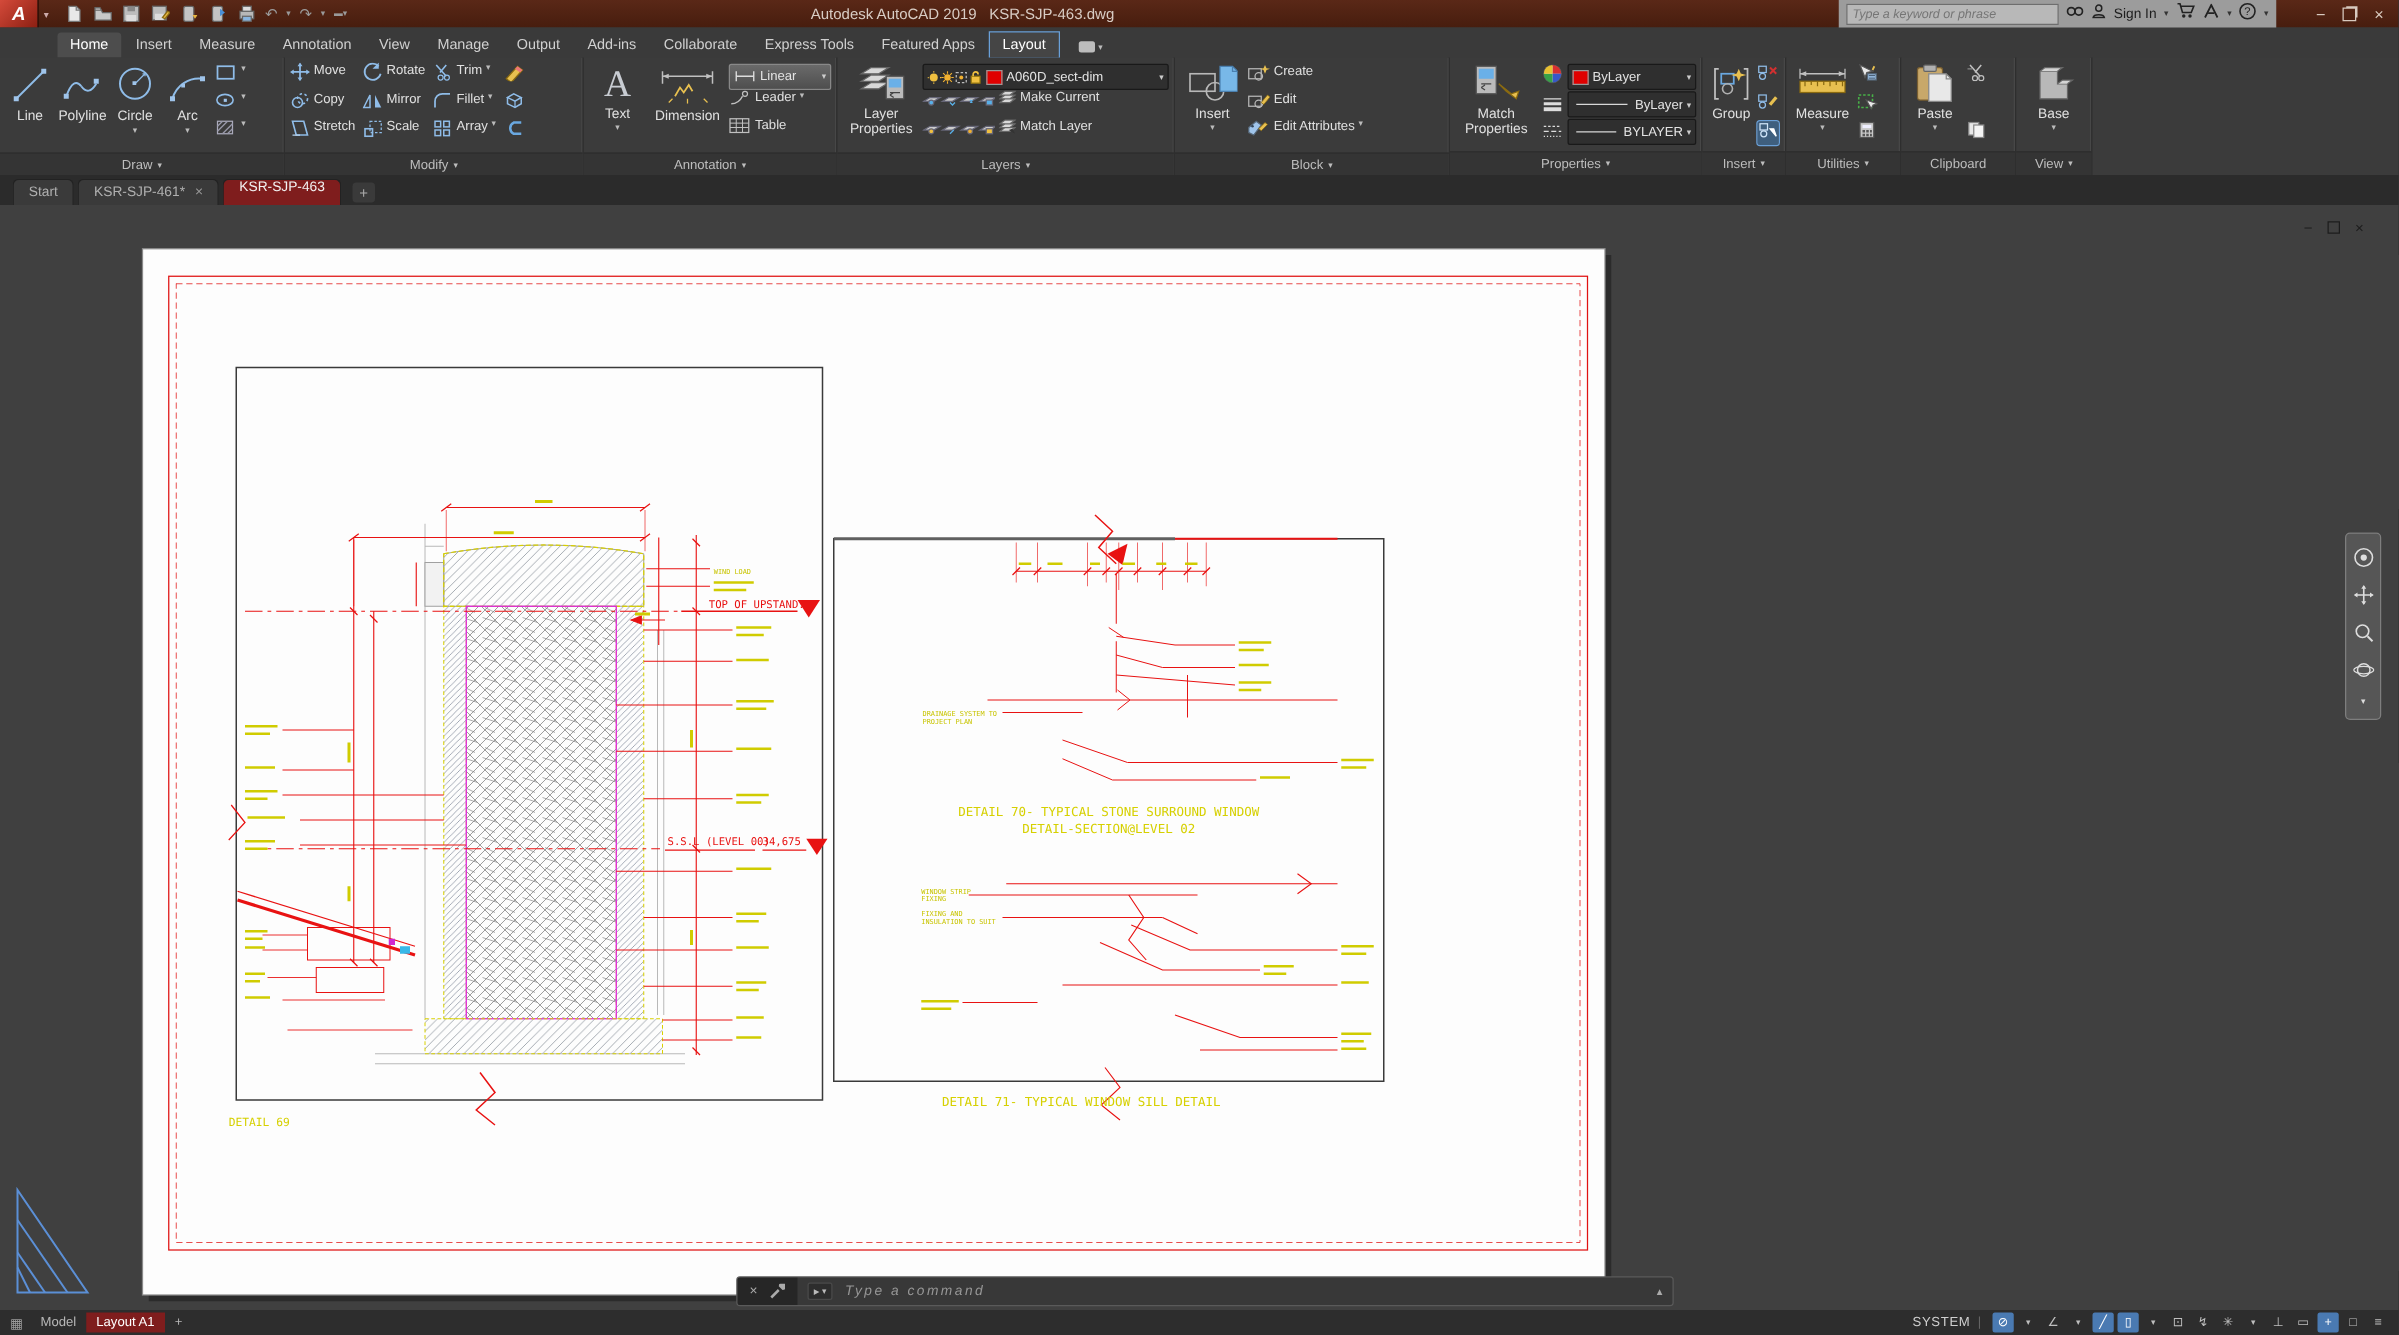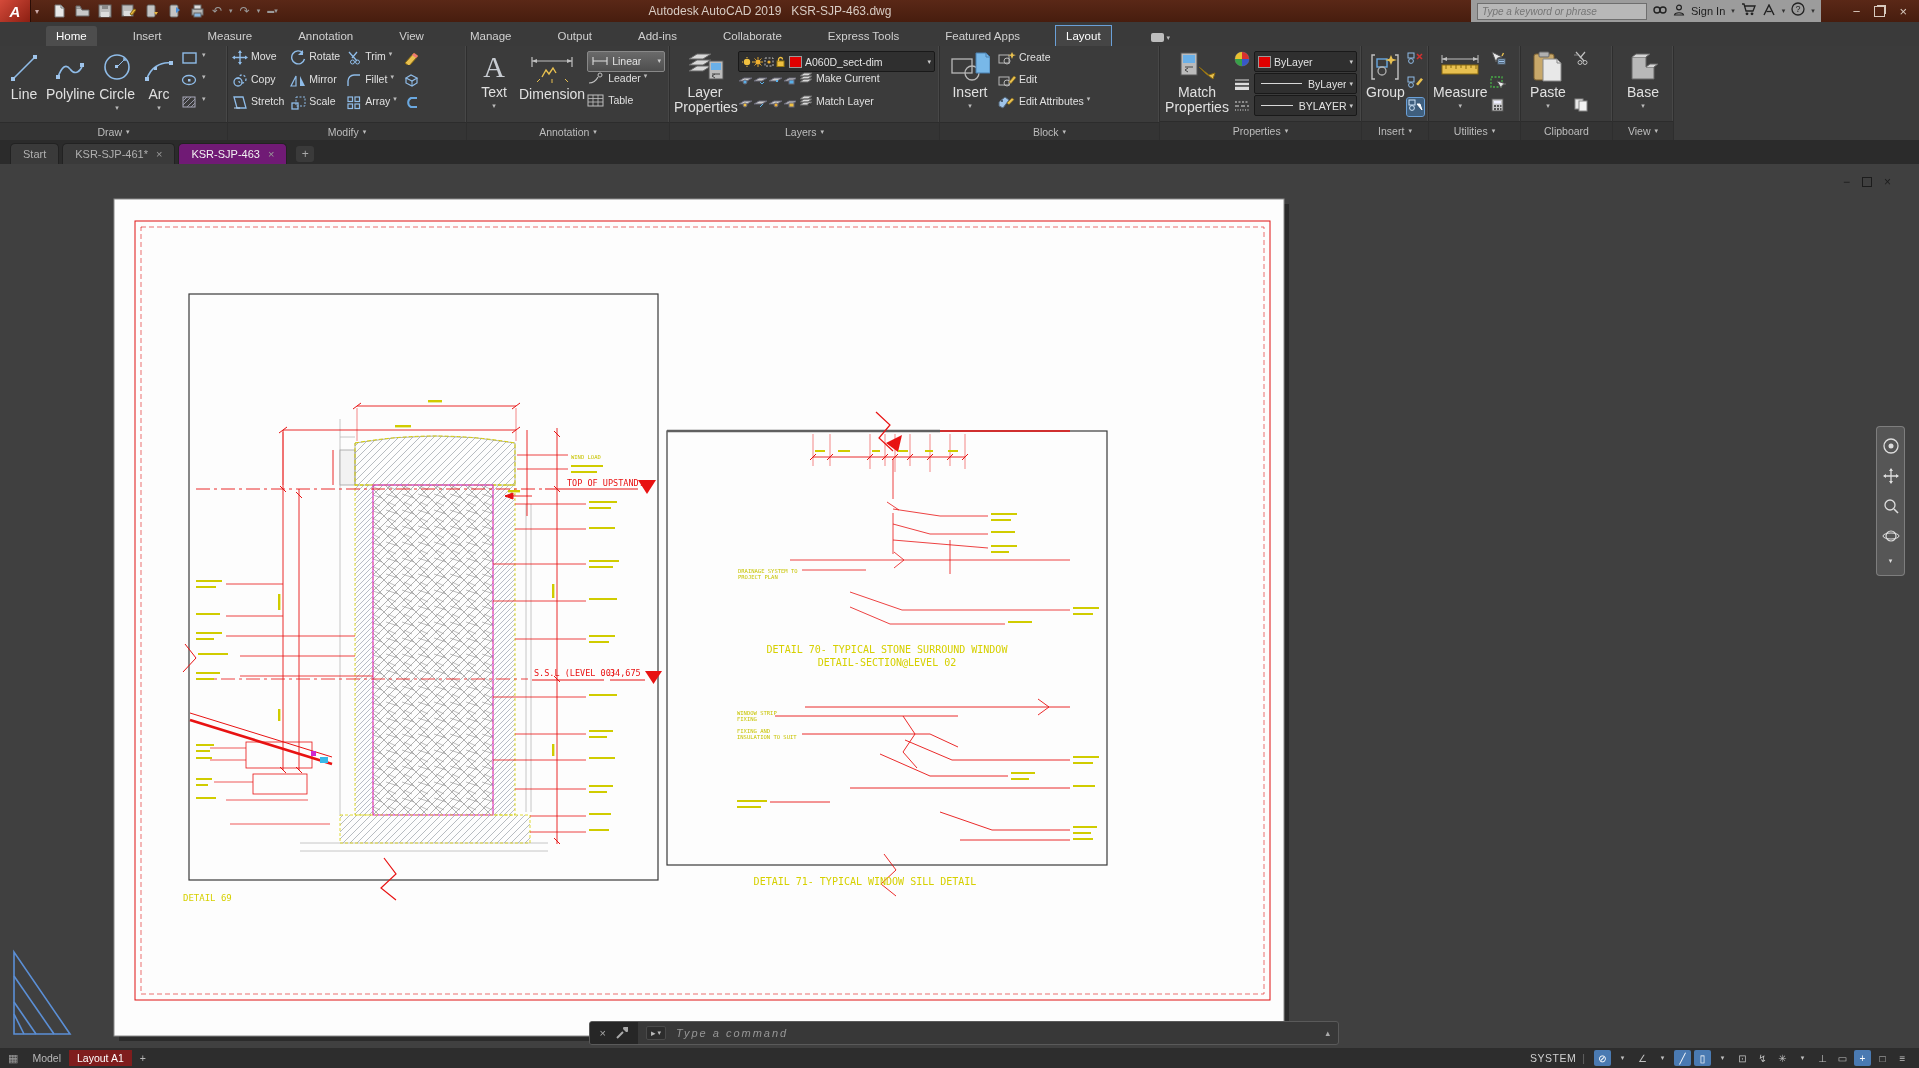--- a/index.html
+++ b/index.html
@@ -24,39 +24,39 @@
     border-radius:2px;padding:12px 6px;gap:6px;}
   .search-box{width:160px;height:15px;background:#b8b8b8;border:1px solid #6e6e6e;
     font-style:italic;font-size:10px;color:#3c3c3c;padding:0 4px;font-family:"Liberation Sans",sans-serif;}
   .signin{color:#1d1d1d;font-size:11px;}
   .sdd{color:#333;font-size:7px;}
   .winbtns{display:flex;align-items:center;gap:14px;margin:0 8px 0 26px;}
   .winbtn{color:#d8cabf;font-size:13px;line-height:1;}
   .restore-box{width:9px;height:9px;border:1px solid #d8cabf;box-shadow:2px -2px 0 -1px #d8cabf;}
   
   .ribbon-tabs{position:absolute;left:0;top:22px;width:100%;height:24px;background:#3a3a3a;
-    display:flex;align-items:flex-end;padding-left:46px;box-sizing:border-box;gap:24px;}
+    display:flex;align-items:flex-end;padding-left:46px;box-sizing:border-box;}
   .rtab{padding:4px 10px;font-size:11.5px;color:#d0d0d0;margin-right:2px;}
   .rtab.active{background:#4d4d4d;color:#fff;border-radius:3px 3px 0 0;}
   .rtab.selected{background:#454545;outline:1px solid #6aa0d8;color:#fff;}
   .panel-toggle{margin-left:14px;margin-bottom:4px;display:flex;align-items:center;gap:3px;}
   .panel-toggle .sq{width:13px;height:9px;background:#bdbdbd;border-radius:2px;}
   .panel-toggle .dd{font-size:7px;color:#bbb;}
   
   .ribbon{position:absolute;left:0;top:46px;width:100%;height:94px;background:#3b3b3b;
     display:flex;border-bottom:1px solid #2c2c2c;}
   .panel{position:relative;height:94px;border-right:1px solid #2e2e2e;box-shadow:inset -1px 0 0 #474747;
     box-sizing:border-box;display:flex;flex-direction:column;}
   .panel-content{height:76px;display:flex;align-items:stretch;padding:2px 4px;box-sizing:border-box;gap:2px;}
   .panel-label{height:18px;background:#343434;border-top:1px solid #2c2c2c;display:flex;
     align-items:center;justify-content:center;gap:4px;font-size:10.5px;color:#bdbdbd;}
   .panel-label .dd{font-size:7px;}
   .bigbtn{display:flex;flex-direction:column;align-items:center;justify-content:flex-start;
     padding-top:3px;gap:2px;min-width:40px;}
-  .bigbtn .blabel{font-size:14px;color:#e0e0e0;line-height:1.1;text-align:center;}
+  .bigbtn .blabel{font-size:11px;color:#e0e0e0;line-height:1.1;text-align:center;}
   .bigbtn .dd{font-size:7px;color:#bbb;line-height:1;}
   .smallcol{display:flex;flex-direction:column;justify-content:space-between;padding:3px 0;}
   .srow{display:flex;align-items:flex-start;gap:3px;height:23px;}
   .srow .slabel{font-size:10.5px;color:#e0e0e0;white-space:nowrap;}
   .srow .dd{font-size:7px;color:#bbb;}
   .modgrid{display:flex;gap:6px;}
   .modcol{display:flex;flex-direction:column;justify-content:space-between;padding:2px 0;}
   .combo{display:flex;align-items:center;background:#2f2f2f;border:1px solid #191919;height:19px;
     border-radius:2px;padding:0 3px;gap:3px;}
   .combo .cname{font-size:10.5px;color:#e3e3e3;white-space:nowrap;overflow:hidden;}
@@ -64,21 +64,21 @@
   .combo.hl{background:linear-gradient(#6a6a6a,#4e4e4e);border-color:#888;}
   .swatch{width:11px;height:10px;background:#e00000;border:1px solid #999;}
   .ltline{flex:1;height:0;border-top:1.6px solid #d8d8d8;margin:0 3px;}
   .hlbox{background:#3f5f7e;outline:1px solid #6aa0d8;border-radius:2px;}
   
   .filetabs{position:absolute;left:0;top:140px;width:100%;height:24px;background:#2b2b2b;
     display:flex;align-items:flex-end;padding-left:10px;box-sizing:border-box;}
   .ftab{height:20px;display:flex;align-items:center;gap:8px;padding:0 12px;font-size:11px;
     color:#b0b0b0;background:#3a3a3a;border:1px solid #222;border-bottom:none;
     border-radius:5px 5px 0 0;margin-right:3px;}
-  .ftab.active{background:#701a75;color:#f2f2f2;}
+  .ftab.active{background:#7f1d1d;color:#f2f2f2;flex-direction:column;}
   .ftab .x{color:#999;font-size:11px;}
   .newtab{width:18px;height:16px;background:#3a3a3a;border-radius:3px;margin-left:6px;
     display:flex;align-items:center;justify-content:center;color:#aaa;font-size:12px;margin-bottom:2px;}
   
   .canvas{position:absolute;left:0;top:164px;width:1919px;height:884px;background:#404040;}
   .canvas svg.draw{position:absolute;left:0;top:0;}
   .wincontrols{position:absolute;left:1843px;top:12px;display:flex;gap:12px;align-items:center;}
   .wincontrols span{color:#1c1c1c;font-size:12px;line-height:1;}
   .wc-restore{width:8px;height:8px;border:1.5px solid #1c1c1c;}
   .navbar{position:absolute;left:1876px;top:262px;width:27px;height:140px;

